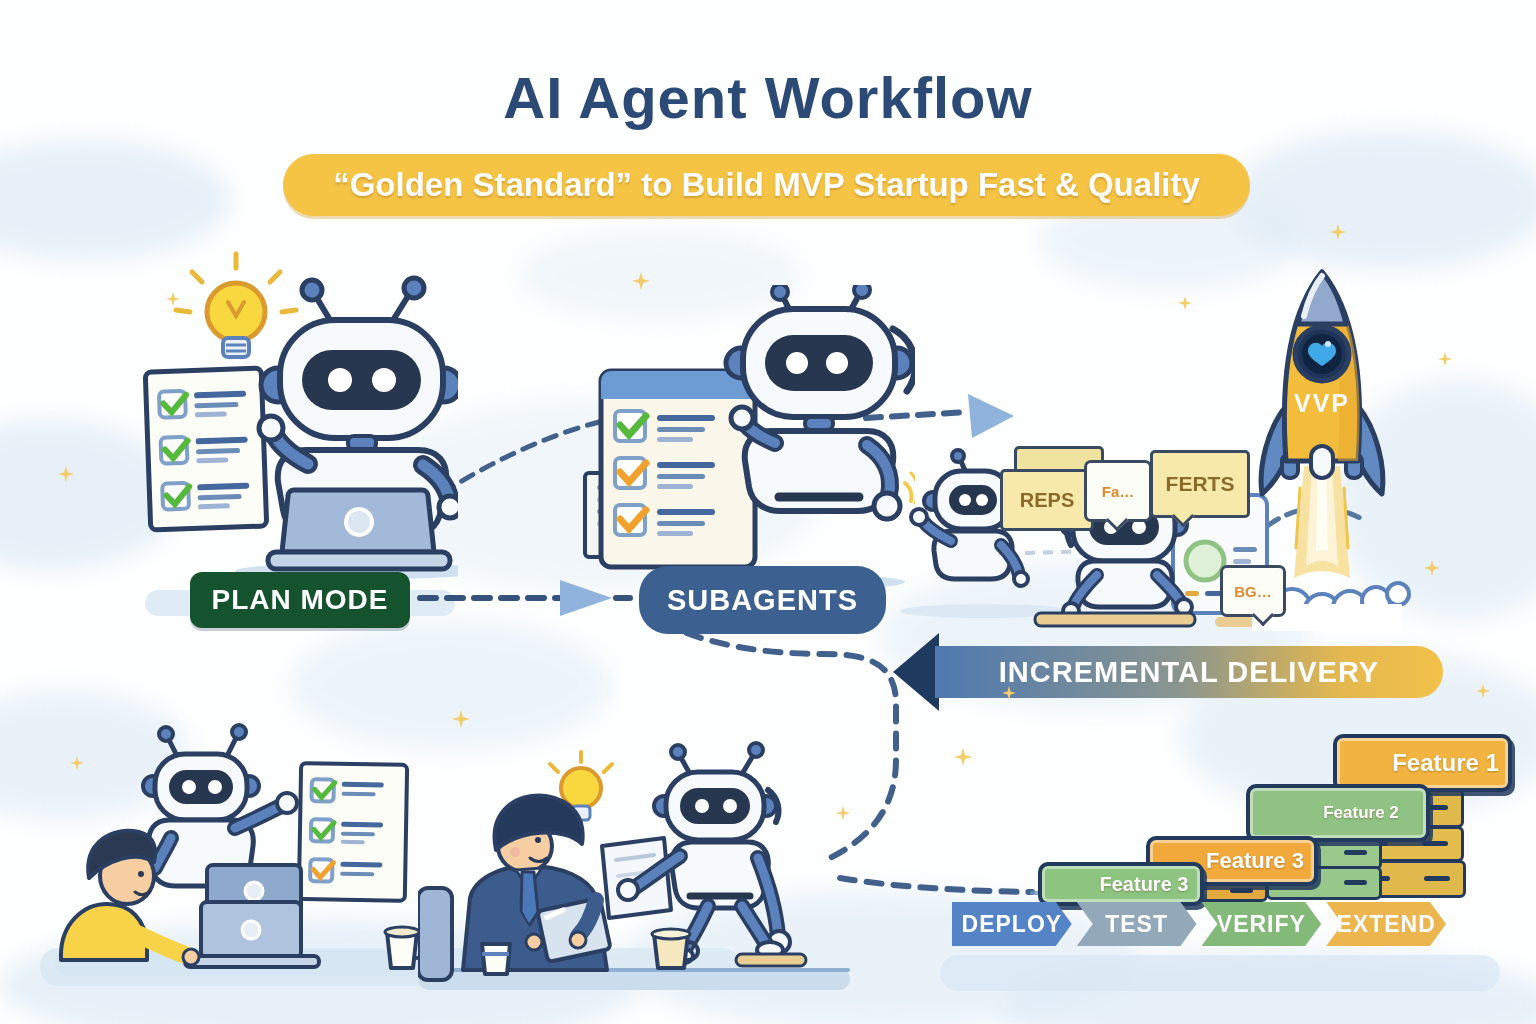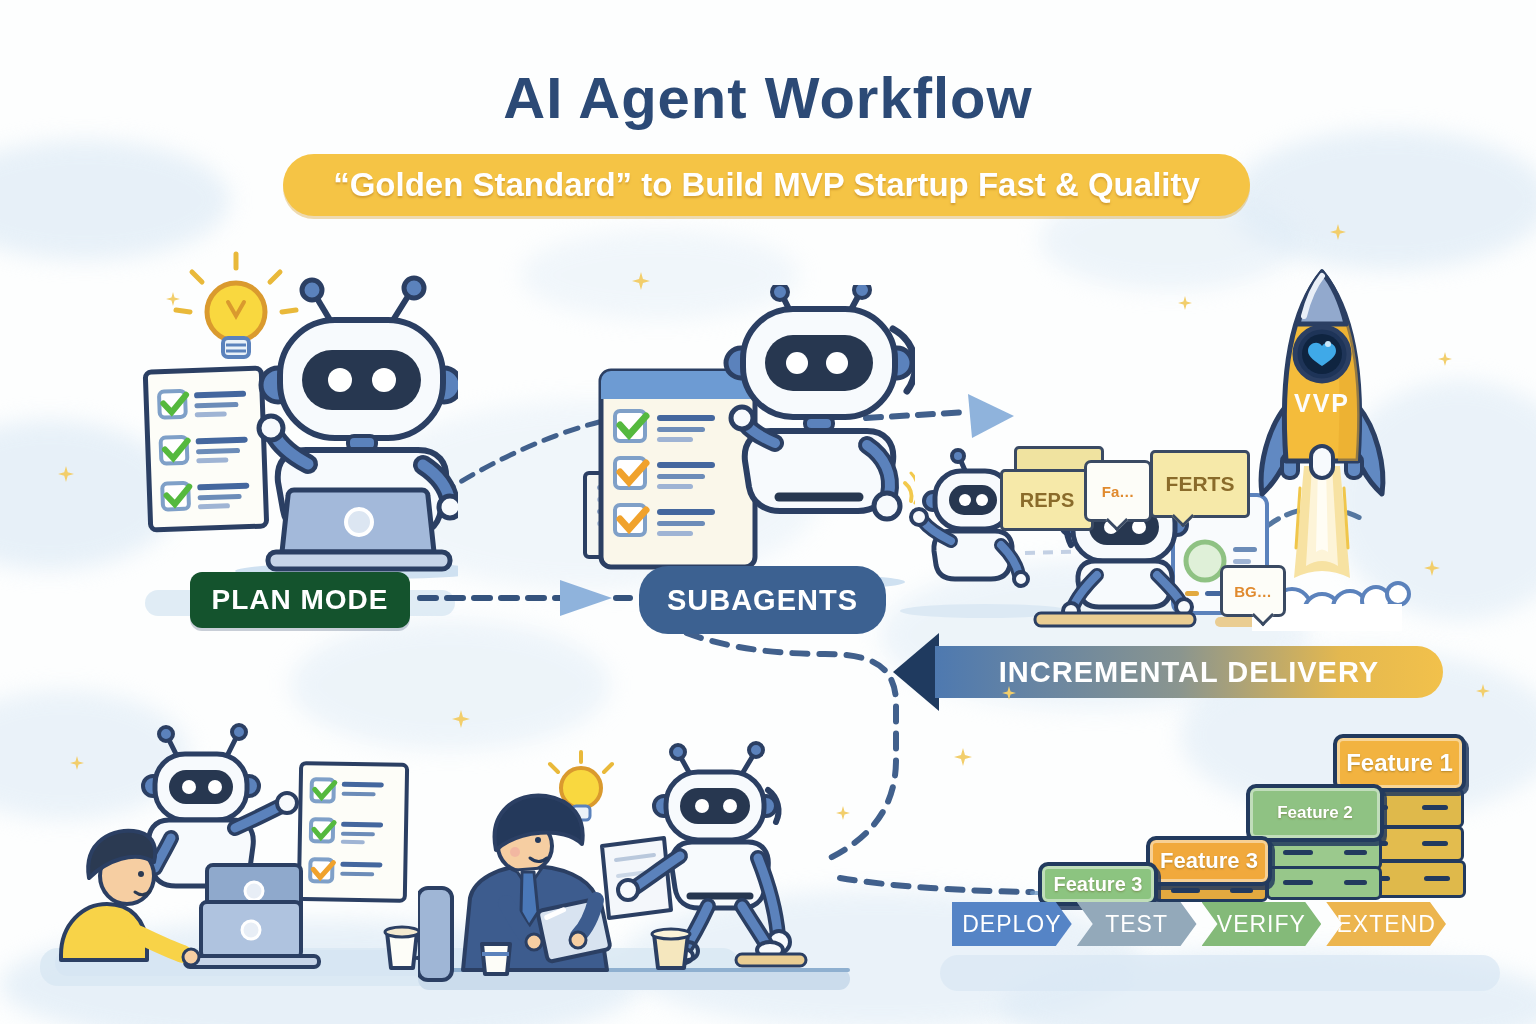--- a/index.html
+++ b/index.html
@@ -8,26 +8,26 @@
   .cloud{position:absolute;background:#DEEBF6;border-radius:50%;filter:blur(11px);}
   .sparkle{position:absolute;background:#F2CE6B;clip-path:polygon(50% 0,61% 39%,100% 50%,61% 61%,50% 100%,39% 61%,0 50%,39% 39%);}
   .band{position:absolute;background:#D8E7F3;border-radius:18px;}
   .title{left:0;right:0;top:64px;text-align:center;font-size:58px;font-weight:800;color:#2C4A76;letter-spacing:1px;}
   .banner{left:283px;top:154px;width:967px;height:62px;background:#F5C445;border-radius:31px;display:flex;align-items:center;justify-content:center;color:#fff;font-size:33px;font-weight:800;text-shadow:0 2px 2px rgba(186,130,32,.55);box-shadow:0 3px 0 rgba(214,164,60,.4);}
   .badge{position:absolute;display:flex;align-items:center;justify-content:center;color:#fff;font-weight:800;letter-spacing:1px;}
   .plan{left:190px;top:572px;width:220px;height:56px;background:#14532d;border-radius:12px;font-size:28px;box-shadow:0 3px 0 rgba(43,63,99,.25);}
   .sub{left:639px;top:566px;width:247px;height:68px;background:#3C6191;border-radius:29px;font-size:29px;}
   .delivery-head{left:893px;top:633px;width:0;height:0;border-top:39px solid transparent;border-bottom:39px solid transparent;border-right:46px solid #1F3A5F;}
   .delivery-bar{left:935px;top:646px;width:508px;height:52px;background:linear-gradient(90deg,#4E79B0,#8A958F 48%,#E4B84F 80%,#F2C14B);border-radius:0 26px 26px 0;display:flex;align-items:center;justify-content:center;color:#fff;font-size:29px;font-weight:800;letter-spacing:1px;}
-  .feature-label{position:absolute;display:flex;align-items:center;justify-content:center;color:#fff;font-weight:800;border:4px solid #223A5E;border-radius:10px;box-shadow:inset 0 0 0 3px rgba(255,255,255,.45),3px 4px 0 rgba(34,58,94,.85);text-shadow:0 1px 2px rgba(90,70,10,.4);}
+  .feature-label{position:absolute;display:flex;align-items:center;justify-content:center;color:#fff;font-weight:800;border:4px solid #223A5E;border-radius:10px;box-shadow:inset 0 0 0 3px rgba(255,255,255,.45),3px 4px 0 rgba(34,58,94,.85);text-shadow:0 1px 2px rgba(90,70,10,.4);padding-left:46px;}
   .stack-block{position:absolute;border:3px solid #223A5E;border-radius:6px;}
   .stack-block::before{content:"";position:absolute;left:13%;top:40%;width:27%;height:5px;background:#223A5E;border-radius:3px;}
   .stack-block::after{content:"";position:absolute;right:11%;top:40%;width:21%;height:5px;background:#223A5E;border-radius:3px;}
   .chev{left:952px;top:902px;width:494px;height:44px;display:flex;gap:5px;}
-  .seg{flex:1;display:flex;align-items:center;justify-content:center;color:#fff;font-weight:400;font-size:23px;letter-spacing:1px;}
+  .seg{flex:1;display:flex;align-items:center;justify-content:center;color:#fff;font-weight:700;font-size:23px;letter-spacing:1px;}
   .seg.first{clip-path:polygon(0 0,calc(100% - 16px) 0,100% 50%,calc(100% - 16px) 100%,0 100%);}
   .seg.mid{clip-path:polygon(0 0,calc(100% - 16px) 0,100% 50%,calc(100% - 16px) 100%,0 100%,16px 50%);}
   .bubble{position:absolute;display:flex;align-items:center;justify-content:center;border:3px solid #3A4A63;font-weight:800;}
   .bubble.tan{background:#F6E9A9;color:#8A6B2A;border-radius:5px;}
   .bubble.white{background:#FDFDF8;color:#E08A2E;border-radius:7px;margin-top:12px;}
   .tail::after{content:"";position:absolute;bottom:-9px;left:22px;width:13px;height:13px;background:inherit;border-right:3px solid #3A4A63;border-bottom:3px solid #3A4A63;transform:rotate(45deg);}
   .tail-r::after{left:auto;right:12px;}
   svg .outl{stroke:#2B3F63;stroke-linejoin:round;stroke-linecap:round;}
 </style>
 </head>

